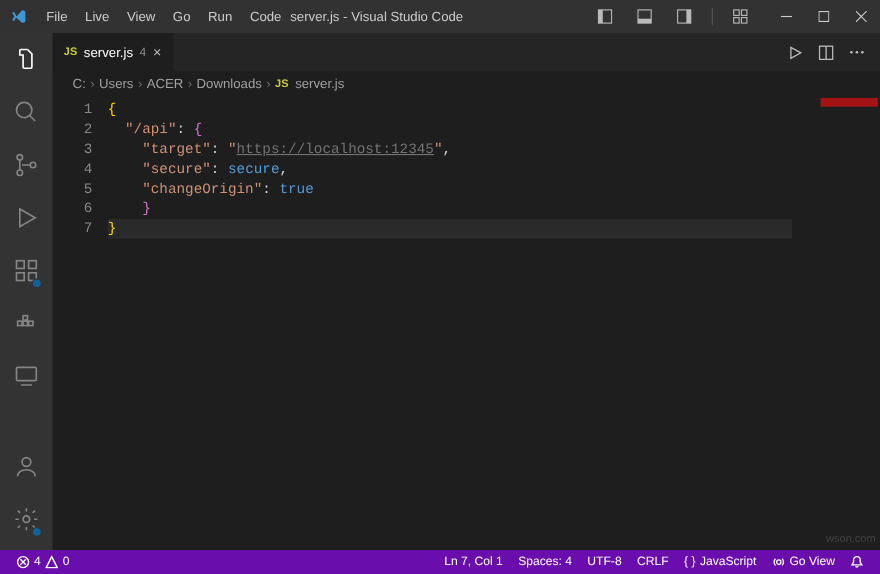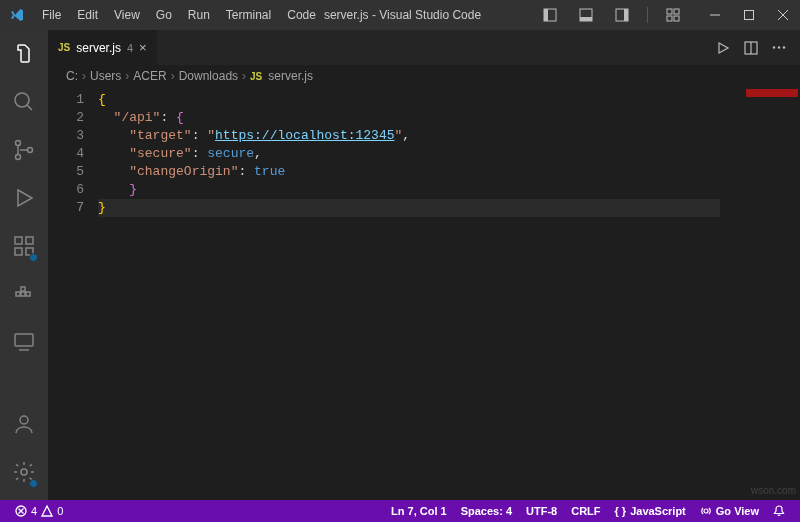--- a/index.html
+++ b/index.html
@@ -162,21 +162,21 @@
       padding-top: 4px;
       flex: 1;
       color: #d4d4d4;
     }
     .code .line { height: 18px; line-height: 18px; white-space: pre; }
     .code .line.current { background: #2a2a2a; }
     .tok-brace { color: #ffd602; }
     .tok-brace2 { color: #da70d6; }
     .tok-prop { color: #ce9178; }
     .tok-str { color: #ce9178; }
-    .tok-url { color: #7dd3fc; text-decoration: underline; }
+    .tok-url { color: #737373; text-decoration: underline; }
     .tok-bool { color: #569cd6; }
     .tok-punc { color: #d4d4d4; }
 
     .minimap {
       width: 80px;
       position: relative;
       background: #1e1e1e;
     }
     .minimap .err {
       position: absolute; top: 2px; right: 2px;
@@ -195,21 +195,21 @@
       font-size: 11px;
     }
     .statusbar .sb-item {
       padding: 0 7px;
       display: flex;
       align-items: center;
       gap: 4px;
       height: 100%;
       cursor: pointer;
     }
-    .statusbar .right { margin-left: auto; display: flex; font-weight: bold; }
+    .statusbar .right { margin-left: auto; display: flex; }
 
     svg { pointer-events: none; }
 
     .watermark {
       position: absolute;
       right: 4px;
       bottom: 26px;
       color: #777;
       font-size: 10px;
       opacity: 0.4;
@@ -219,25 +219,24 @@
 <body>
 
 <div class="titlebar">
   <div class="logo">
     <svg width="16" height="16" viewBox="0 0 24 24">
         <path fill="#3c99d4" d="M17 3l4 2v14l-4 2-9-8 9-10zM3 7l3-1 3 6-3 6-3-1 3-5-3-5z"></path>
       </svg>
   </div>
   <div class="menu">
     <div class="menu-item">File</div>
-    <div class="menu-item">Edit</div>
+    <div class="menu-item">Live</div>
     <div class="menu-item">View</div>
     <div class="menu-item">Go</div>
     <div class="menu-item">Run</div>
-    <div class="menu-item">Terminal</div>
     <div class="menu-item">Code</div>
   </div>
   <div class="title">server.js - Visual Studio Code</div>
   <div class="layout-controls">
     <div class="layout-btn">
         <svg width="14" height="14" viewBox="0 0 14 14">
           <rect x="1" y="1" width="12" height="12" fill="none" stroke="#bbb"></rect>
           <rect x="1" y="1" width="4" height="12" fill="#bbb"></rect>
         </svg>
       </div>

